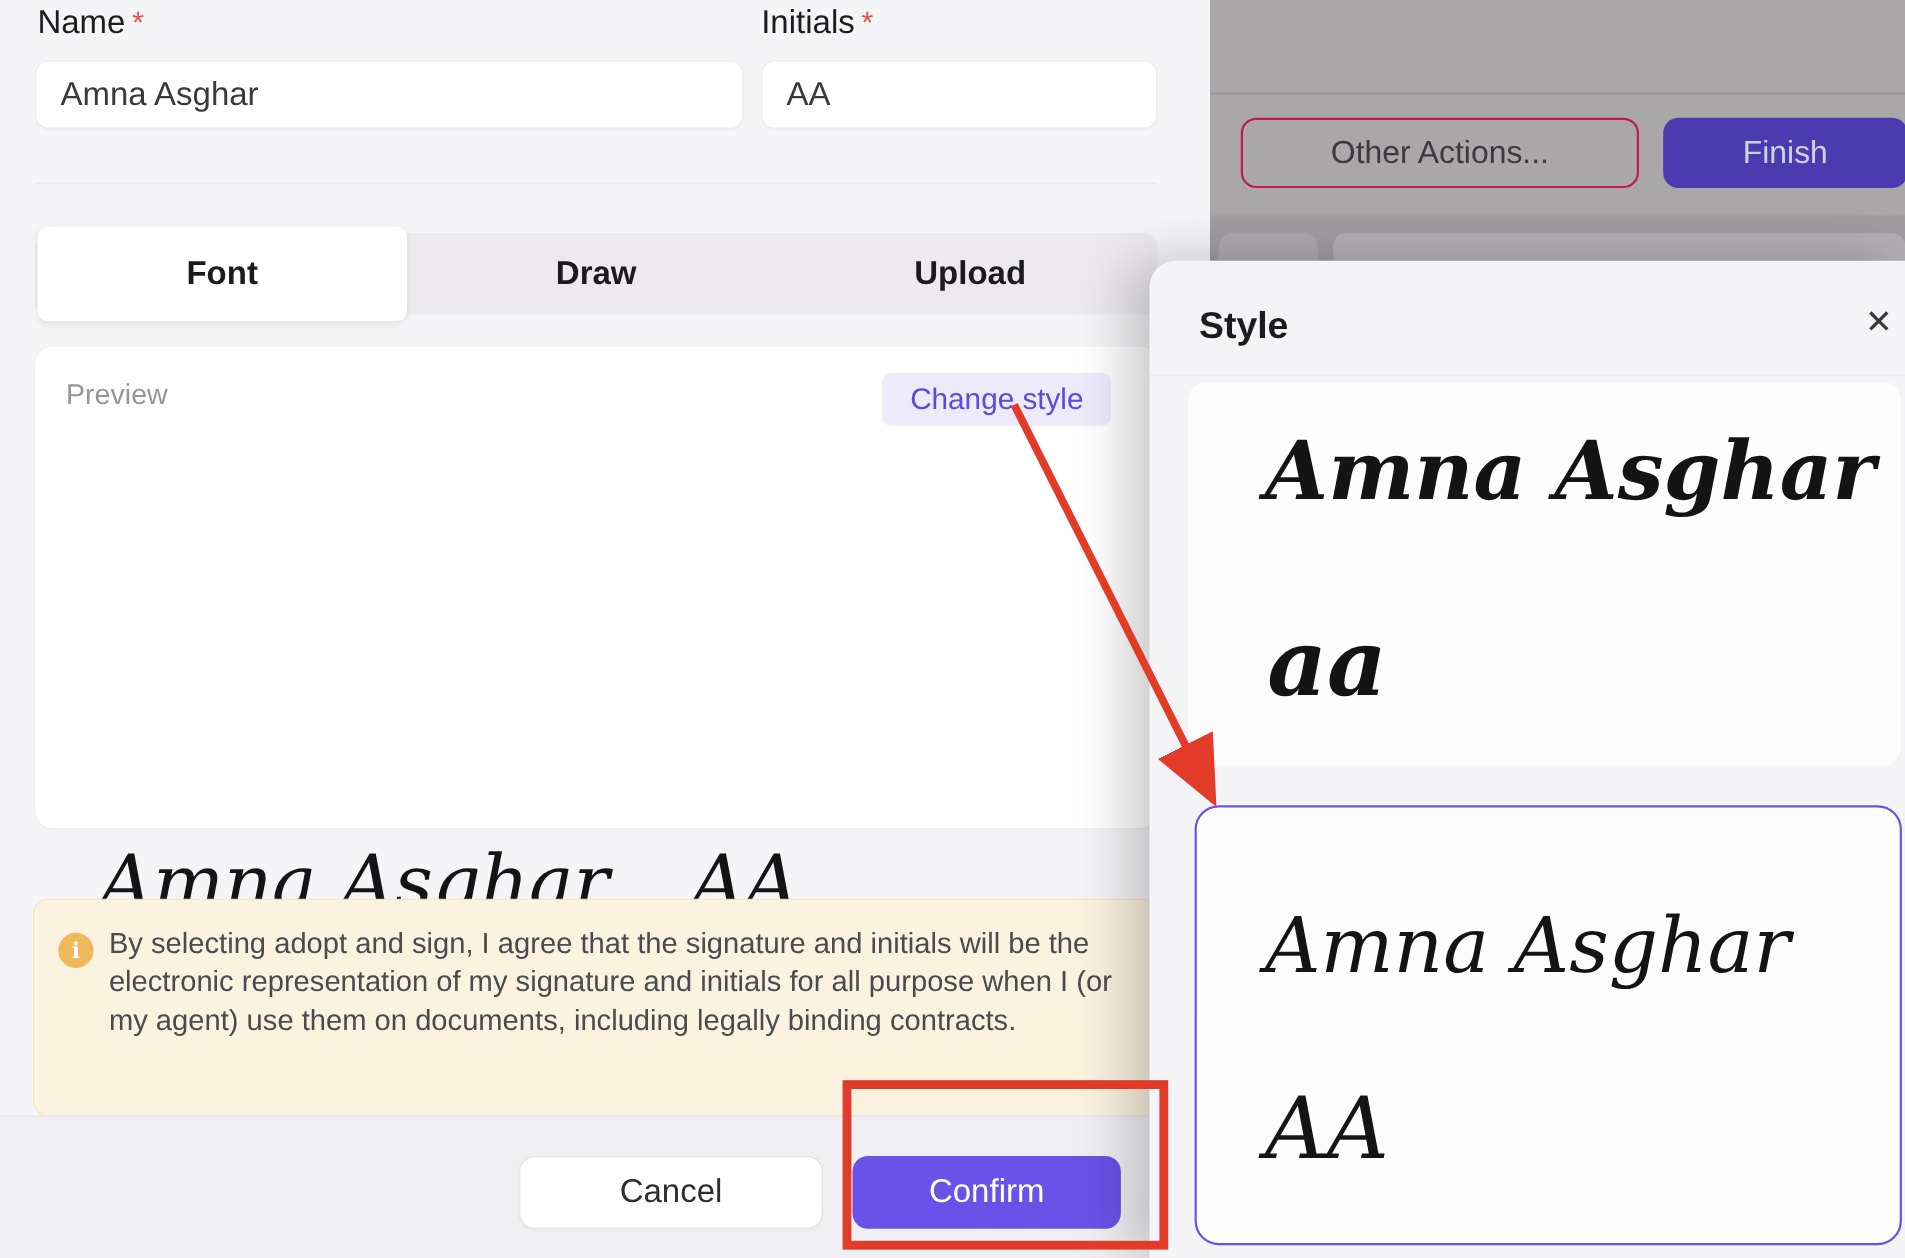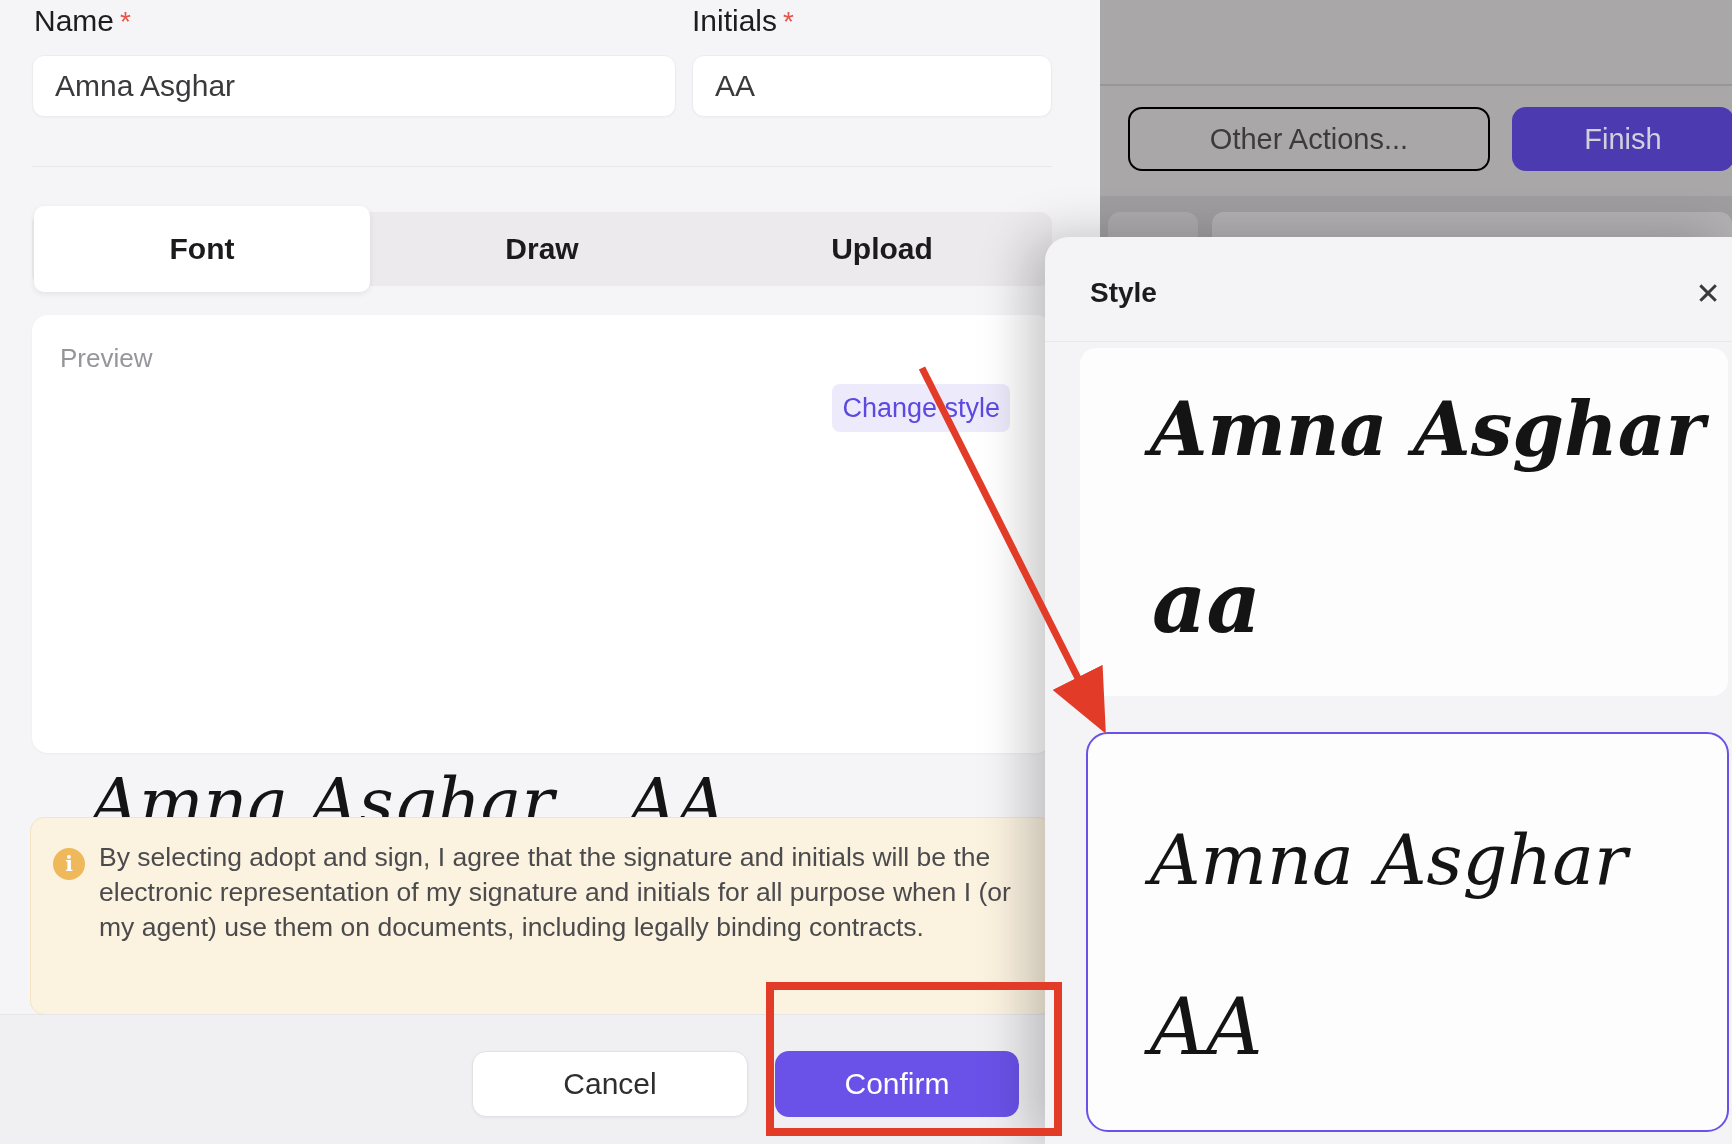--- a/index.html
+++ b/index.html
@@ -18,47 +18,47 @@
     border-radius:12px;font-size:30px;color:#3a3a3c;display:flex;align-items:center;
     padding:0 22px;box-shadow:0 1px 2px rgba(0,0,0,0.03);
   }
   .divider-h{position:absolute;left:32px;top:166px;width:1020px;height:1px;background:#e8e6e9;}
   .tabbar{position:absolute;left:32px;top:212px;width:1020px;height:74px;background:#eceaec;border-radius:12px;display:flex;align-items:center;}
   .tab{flex:1;height:86px;margin:0 2px;display:flex;align-items:center;justify-content:center;
        font-size:30px;font-weight:600;color:#1b1b1d;border-radius:10px;}
   .tab.active{background:#ffffff;box-shadow:0 2px 6px rgba(0,0,0,0.08);}
   .preview-card{position:absolute;left:32px;top:315px;width:1020px;height:438px;background:#ffffff;border-radius:16px;box-shadow:0 1px 3px rgba(0,0,0,0.04);}
   .preview-label{position:absolute;left:28px;top:28px;font-size:26px;color:#96959a;}
-  .change-style{position:absolute;right:42px;top:24px;height:48px;padding:0 10px;background:#edeafb;
-                border-radius:8px;display:flex;align-items:center;font-size:27px;color:#5b49e0;margin-top:45px;}
+  .change-style{position:absolute;right:42px;top:24px;height:48px;padding:0 25px;background:#edeafb;
+                border-radius:8px;display:flex;align-items:center;font-size:27px;color:#5b49e0;}
   .script{font-family:"DejaVu Serif","Liberation Serif",serif;font-style:italic;color:#141414;white-space:nowrap;}
   .preview-sig{position:absolute;left:58px;top:448px;font-size:68px;display:flex;align-items:baseline;gap:74px;}
   .info-box{position:absolute;left:30px;top:817px;width:1022px;height:198px;background:#fbf2e0;
             border:1px solid #f4e4c4;border-radius:14px;}
   .info-icon{position:absolute;left:22px;top:30px;width:32px;height:32px;border-radius:50%;
              background:#efb95b;color:#ffffff;font-size:20px;font-weight:700;display:flex;align-items:center;justify-content:center;font-family:"DejaVu Serif",serif;}
   .info-text{position:absolute;left:68px;top:22px;width:935px;font-size:26.5px;line-height:1.33;color:#4b4b4d;}
   .footer{position:absolute;left:0;top:1014px;width:1100px;height:130px;background:#f0eff2;border-top:1px solid #e6e4e8;}
   .btn{position:absolute;top:36px;height:66px;border-radius:14px;display:flex;align-items:center;justify-content:center;font-size:30px;}
   .btn-cancel{left:472px;width:276px;background:#ffffff;border:1px solid #e3e1e5;color:#2e2e30;box-shadow:0 1px 3px rgba(0,0,0,0.05);}
   .btn-confirm{left:775px;width:244px;background:#6a52e8;color:#ffffff;}
   
   .backdrop{position:absolute;left:1100px;top:0;width:632px;height:1144px;background:#a9a7a8;}
   .backdrop-line{position:absolute;left:0;top:84px;width:632px;height:2px;background:#98969a;}
   .backdrop-band{position:absolute;left:0;top:196px;width:632px;height:41px;background:#9f9d9f;}
   .backdrop-tab1{position:absolute;left:8px;top:212px;width:90px;height:25px;background:#acaaac;border-radius:12px 12px 0 0;}
   .backdrop-tab2{position:absolute;left:112px;top:212px;width:520px;height:25px;background:#b2b0b2;border-radius:12px 12px 0 0;}
-  .btn-ghost{position:absolute;left:28px;top:107px;width:362px;height:64px;border:2px solid #000000;border-radius:14px;
+  .btn-ghost{position:absolute;left:28px;top:107px;width:362px;height:64px;border:2px solid #be185d;border-radius:14px;
              display:flex;align-items:center;justify-content:center;font-size:29px;color:#3b3b3d;}
   .btn-finish{position:absolute;left:412px;top:107px;width:222px;height:64px;background:#4c3ab0;border-radius:14px;
               display:flex;align-items:center;justify-content:center;font-size:29px;color:#d2d0da;}
   
   .style-panel{position:absolute;left:1045px;top:237px;width:687px;height:907px;background:#f4f3f6;
                border-top-left-radius:24px;box-shadow:-18px 0 50px rgba(0,0,0,0.22);}
-  .style-title{position:absolute;left:45px;top:40px;font-size:28px;font-weight:600;color:#1c1c1e;}
+  .style-title{position:absolute;left:45px;top:40px;font-size:34px;font-weight:600;color:#1c1c1e;}
   .style-close{position:absolute;left:645px;top:38px;width:36px;height:36px;display:flex;align-items:center;justify-content:center;
                font-size:30px;color:#39393b;}
   .style-divider{position:absolute;left:0;top:104px;width:687px;height:1px;background:#e9e7ea;}
   .style-option1{position:absolute;left:35px;top:111px;width:648px;height:348px;background:#fdfdfe;border-radius:16px;}
   .opt1-sig{position:absolute;left:70px;top:38px;font-size:74px;font-weight:700;}
   .opt1-ini{position:absolute;left:72px;top:205px;font-size:84px;font-weight:700;}
   .style-option2{position:absolute;left:41px;top:495px;width:643px;height:400px;background:#fdfdfe;
                  border:2.5px solid #6a52e8;border-radius:22px;}
   .opt2-sig{position:absolute;left:62px;top:85px;font-size:70px;font-weight:400;}
   .opt2-ini{position:absolute;left:62px;top:248px;font-size:78px;font-weight:400;}

